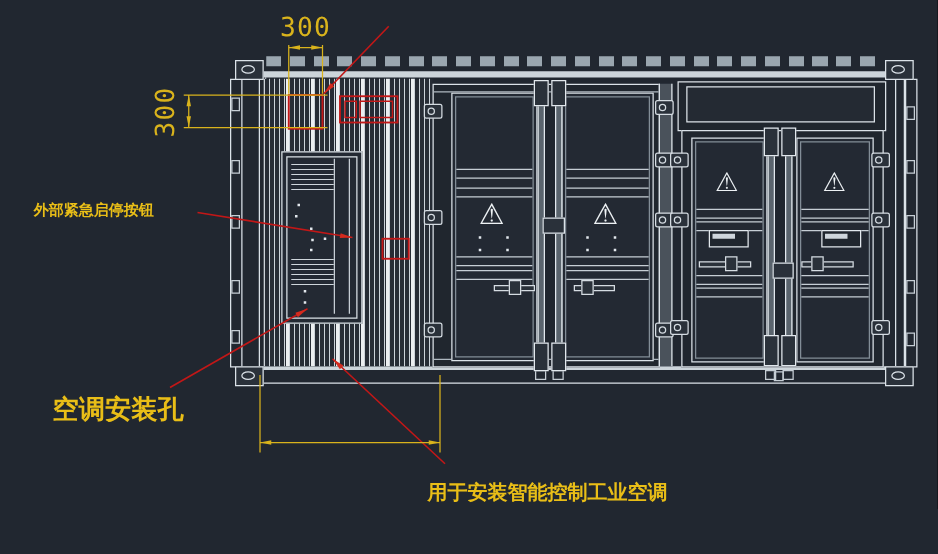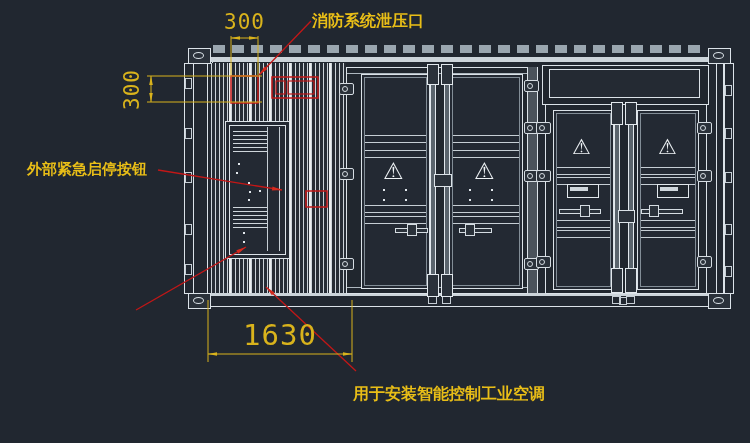--- a/index.html
+++ b/index.html
@@ -215,18 +215,17 @@
 
     <line x1="208" y1="300" x2="208" y2="362" stroke="#d9b31c" stroke-width="1"></line>
     <line x1="352" y1="300" x2="352" y2="362" stroke="#d9b31c" stroke-width="1"></line>
     <line x1="208" y1="354" x2="352" y2="354" stroke="#d9b31c" stroke-width="1"></line>
     <polygon points="208,354 217,352.2 217,355.8" fill="#d9b31c"></polygon>
     <polygon points="352,354 343,352.2 343,355.8" fill="#d9b31c"></polygon>
   </svg>
 
   <div class="dimtxt" style="left:224px;top:10px;width:40px;text-align:center;font-size:21px;">300</div>
   <div class="dimtxt" style="left:112px;top:78px;width:40px;text-align:center;font-size:21px;transform:rotate(-90deg);transform-origin:center;">300</div>
-  <div class="dimtxt" style="left:238px;top:318px;width:84px;text-align:center;font-size:29px;">1630</div>
-
-  <div class="cjk" style="left:312px;top:11px;font-size:16px;">消防系统泄压口</div>
-  <div class="cjk" style="left:27px;top:160px;font-size:15px;">外部紧急启停按钮</div>
-  <div class="cjk" style="left:353px;top:384px;font-size:16px;">用于安装智能控制工业空调</div>
+
+  <div class="cjk" style="left:27px;top:160px;font-size:12px;">外部紧急启停按钮</div>
+  <div class="cjk" style="left:42px;top:313px;font-size:21px;">空调安装孔</div>
+  <div class="cjk" style="left:342px;top:384px;font-size:16px;">用于安装智能控制工业空调</div>
 </div>
 
 </body></html>

